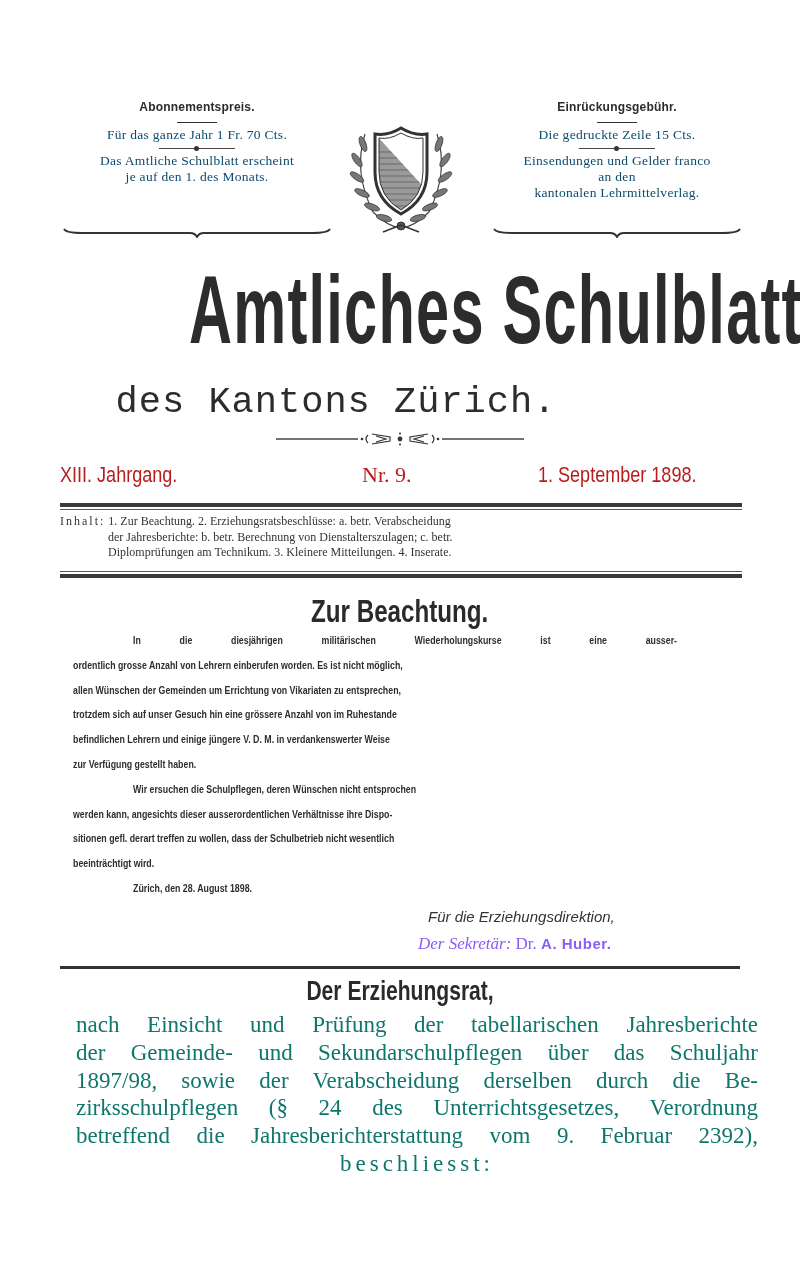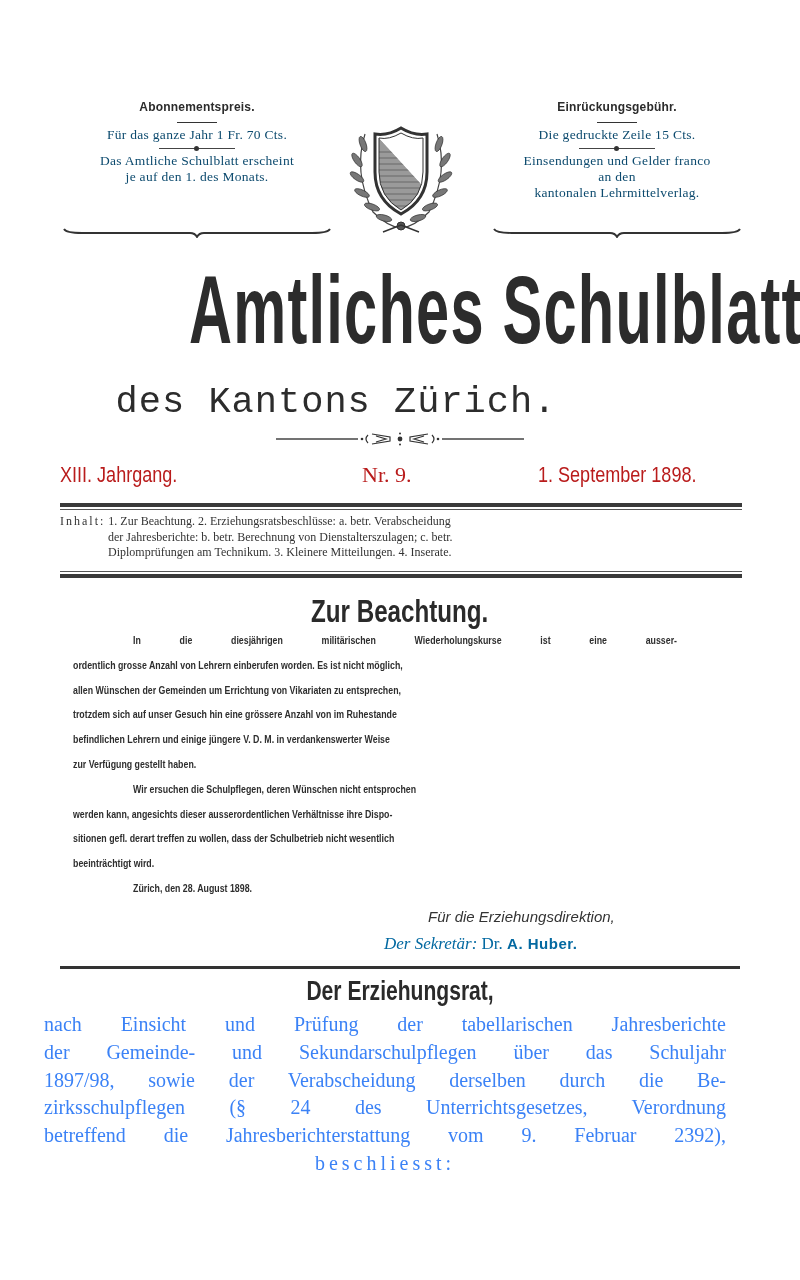--- a/index.html
+++ b/index.html
@@ -78,31 +78,31 @@
   .para .pl { display:block; white-space: nowrap; text-align: justify; text-align-last: justify; height: 24.8px; overflow: visible; }
   .para .pl.last { text-align-last: left; }
   .para .pl.ind { padding-left: 60px; }
   .pl .sq { display:inline-block; transform: scaleX(0.80); transform-origin: left top; }
 
   .sig1 {
     position: absolute; left: 428px; top: 908px;
     font-family: "Liberation Sans", sans-serif; font-style: italic; font-size: 15px; color: #333;
   }
   .sig2 {
-    position: absolute; left: 384px; top: 934px;
-    font-family: "Liberation Serif", serif; font-size: 17px; color: #0369a1;
+    position: absolute; left: 418px; top: 934px;
+    font-family: "Liberation Serif", serif; font-size: 17px; color: #8b5cf6;
   }
   .sig2 .it { font-style: italic; }
   .sig2 .bold { font-family: "Liberation Sans", sans-serif; font-weight: bold; font-size: 15px; letter-spacing: 0.5px; }
 
   .rule-single { position: absolute; left: 60px; width: 680px; height: 3px; background: #333; }
 
   .serif-para {
-    position: absolute; left: 44px; width: 682px;
-    font-family: "Liberation Serif", serif; font-size: 20px; line-height: 27.8px; color: #3b82f6;
+    position: absolute; left: 76px; width: 682px;
+    font-family: "Liberation Serif", serif; font-size: 23px; line-height: 27.8px; color: #0f766e;
   }
   .serif-para .pl { display:block; white-space: nowrap; text-align: justify; text-align-last: justify; height: 27.8px; }
   .serif-para .pl.center { text-align: center; text-align-last: center; letter-spacing: 4px; }
 </style>
 </head>
 <body>
 
 <div class="hbox left">
   <div class="head">Abonnementspreis.</div>
   <div class="shortrule"></div>

